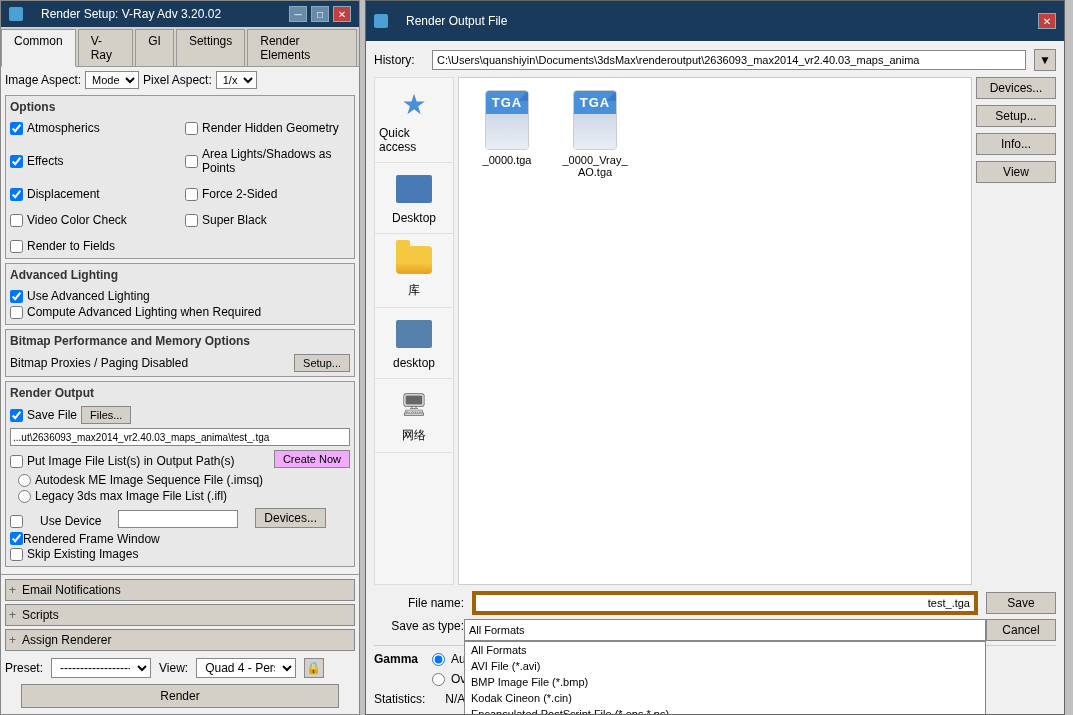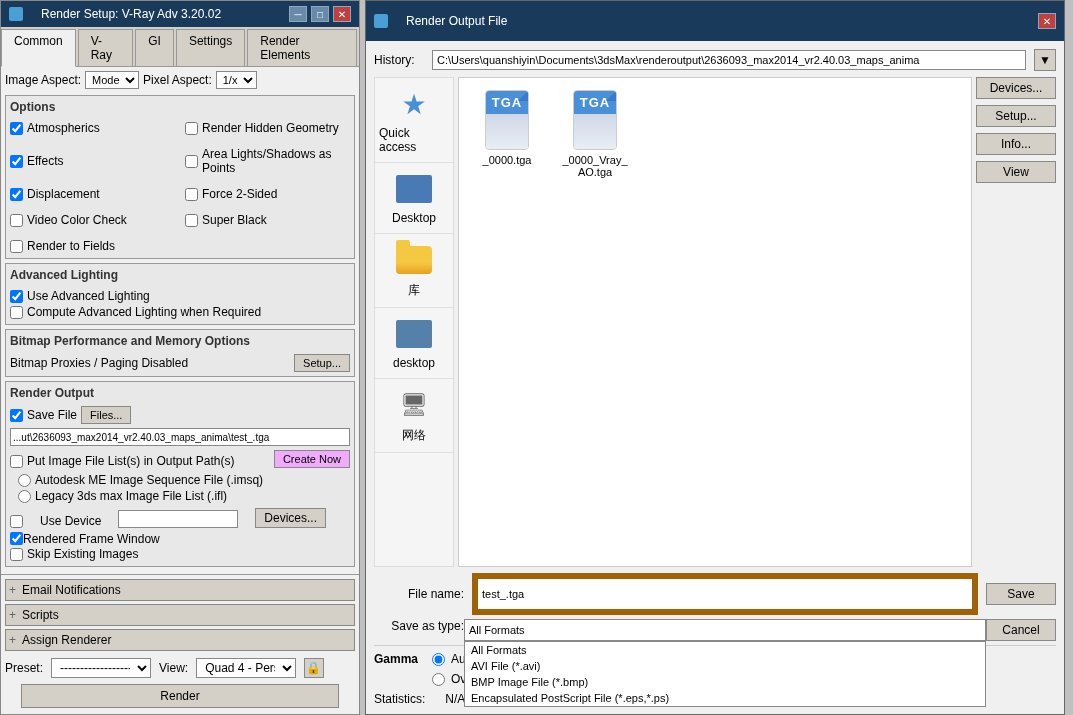--- a/index.html
+++ b/index.html
@@ -460,24 +460,25 @@
       gap: 8px;
       margin-bottom: 4px;
     }
     .field-label {
       min-width: 90px;
       text-align: right;
     }
     .filename-input {
       flex: 1;
       height: 22px;
-      border: 6px solid #a16207;
+      border: 4px solid #a16207;
       background: #fff;
-      padding: 15px 4px;
-      font-size: 11px;
+      padding: 8px 4px;
+      font-size: 11px;
+      text-align: right;
     }
     .dialog-save-btn {
       width: 70px;
       height: 22px;
       background: #d4d0c8;
       border: 1px solid #888;
       cursor: pointer;
     }
 
     .savetype-row {
@@ -852,20 +853,21 @@
       <span class="field-label">Save as type:</span>
       <div class="savetype-combo-wrapper">
         <select class="savetype-combo">
           <option>All Formats</option>
         </select>
         
         <div class="savetype-dropdown-open">
           <div class="dropdown-item">All Formats</div>
           <div class="dropdown-item">AVI File (*.avi)</div>
           <div class="dropdown-item">BMP Image File (*.bmp)</div>
+          <div class="dropdown-item">Kodak Cineon (*.cin)</div>
           <div class="dropdown-item">Encapsulated PostScript File (*.eps,*.ps)</div>
 
         </div>
       </div>
       <button class="dialog-cancel-btn">Cancel</button>
     </div>
 
     <div class="gamma-section">
       <span class="gamma-title">Gamma</span>
       <div class="gamma-options">

